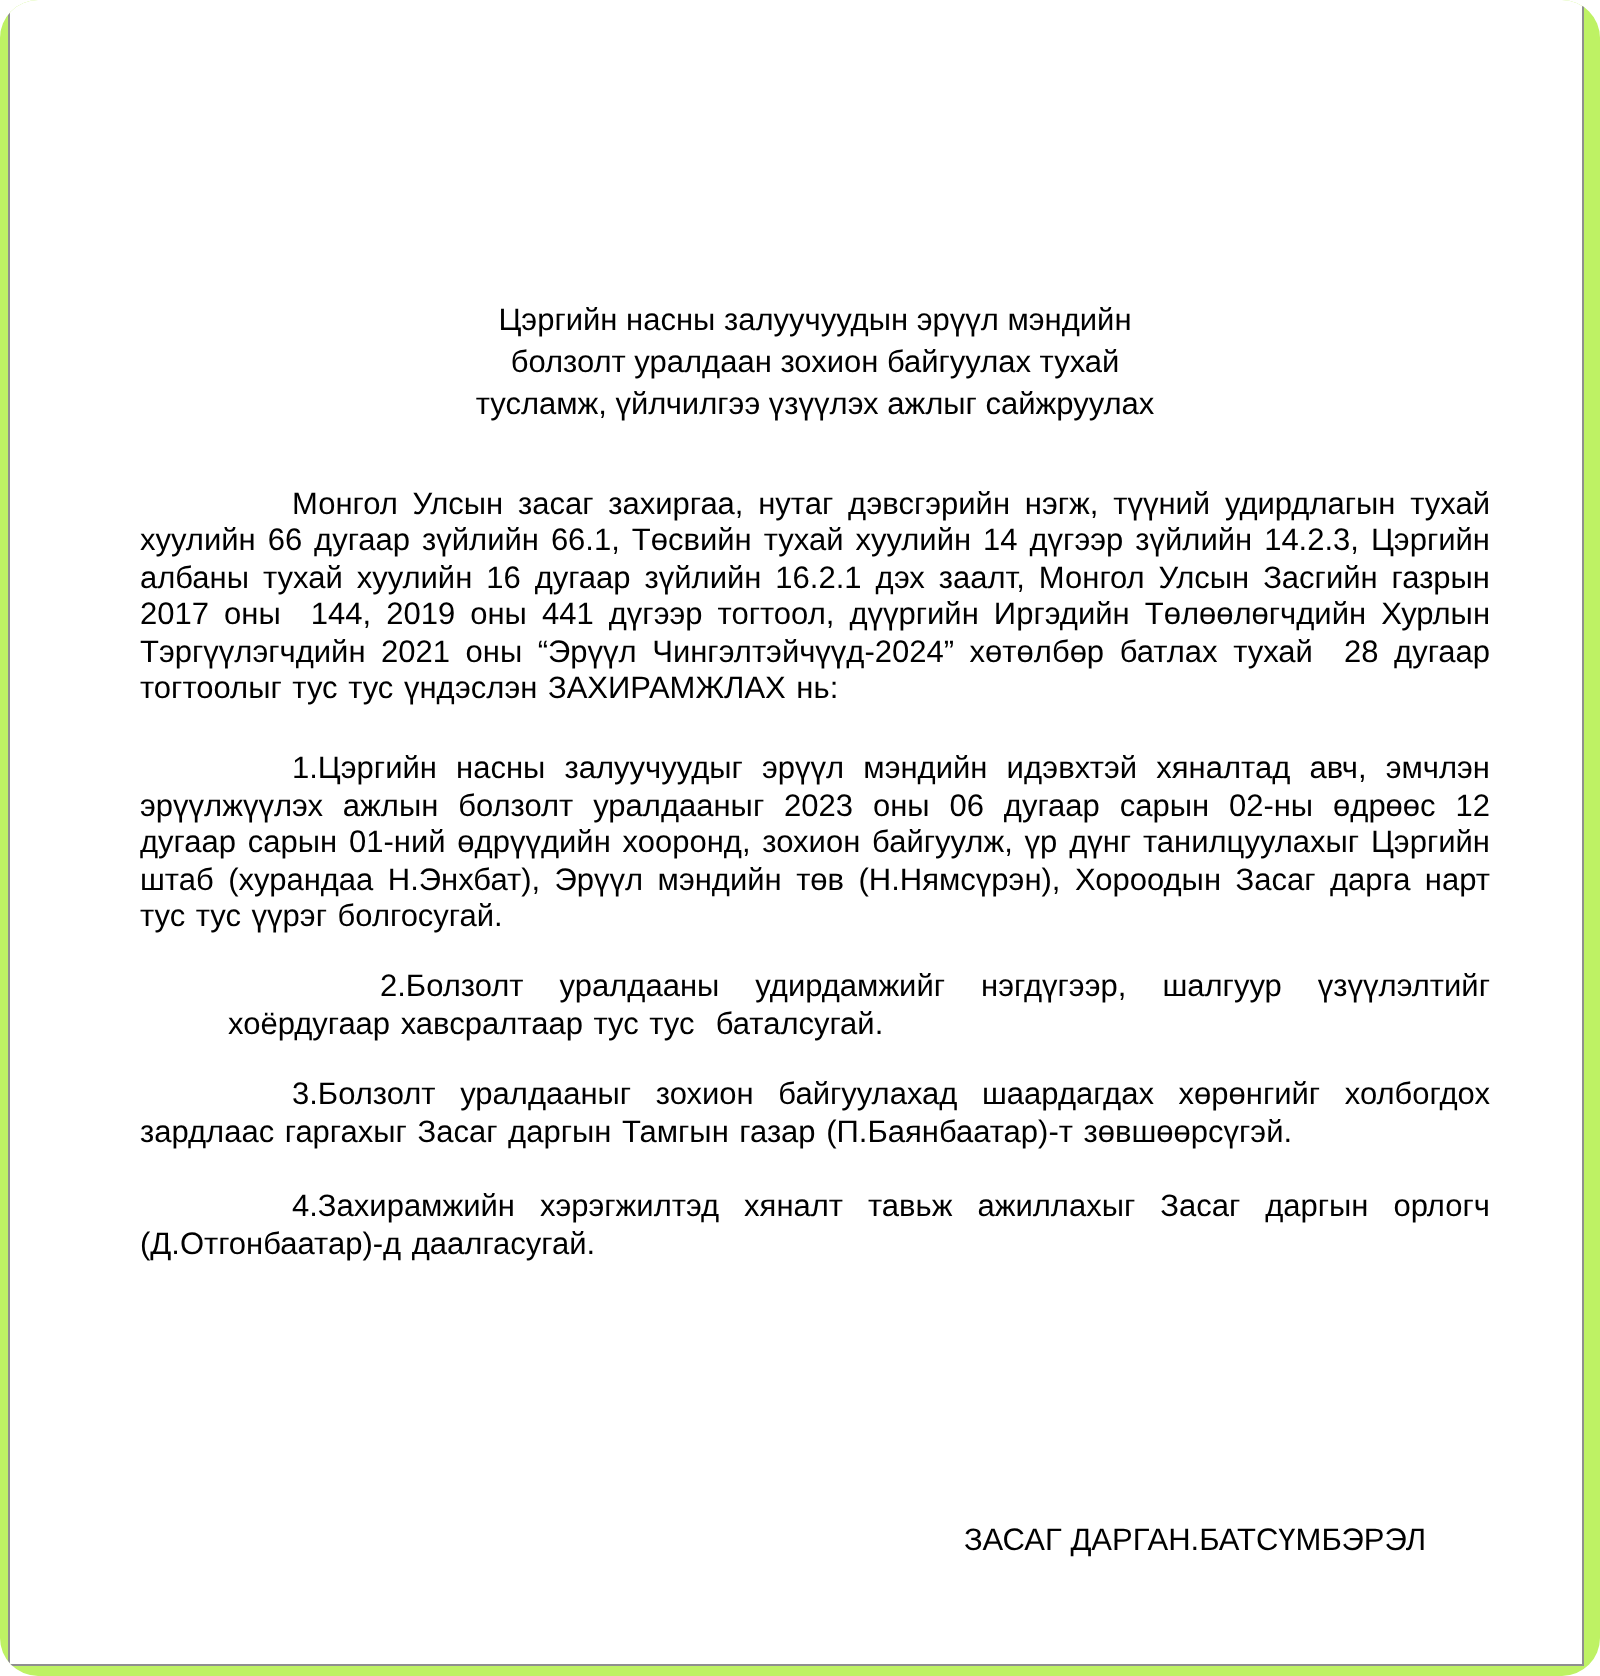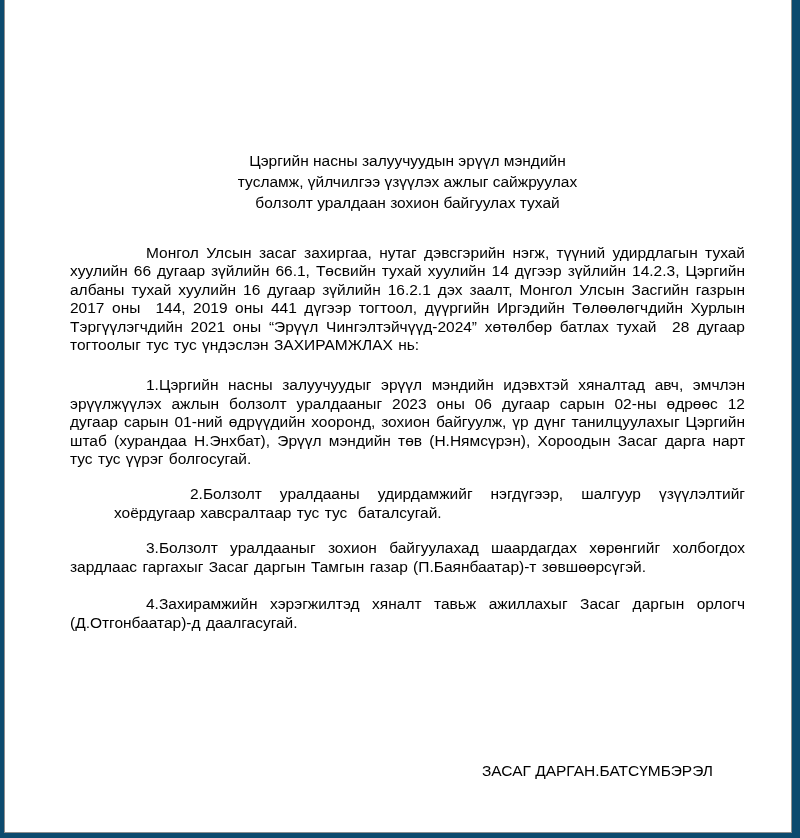--- a/index.html
+++ b/index.html
@@ -3,23 +3,24 @@
 <meta charset="utf-8">
 <style>
   html, body {
     margin: 0;
     padding: 0;
   }
   .app {
     position: relative;
     width: 800px;
     height: 838px;
-    background: #0c4a6e;
+    background: #bef264;
     overflow: hidden;
     font-family: "Liberation Sans", "DejaVu Sans", sans-serif;
+    border-radius: 19px;
   }
   .page {
     position: absolute;
     left: 4px;
     top: 0;
     width: 788px;
     height: 833px;
     box-sizing: border-box;
     background: #ffffff;
     border-left: 1px solid #8f8f8f;
@@ -56,22 +57,22 @@
   }
 </style>
 </head>
 <body>
 
 <div class="app">
   <div class="page">
 
     <div class="doc-title">
       <div>Цэргийн насны залуучуудын эрүүл мэндийн</div>
+      <div>болзолт уралдаан зохион байгуулах тухай</div>
       <div>тусламж, үйлчилгээ үзүүлэх ажлыг сайжруулах</div>
-      <div>болзолт уралдаан зохион байгуулах тухай</div>
     </div>
 
     <p class="para para--preamble">Монгол Улсын засаг захиргаа, нутаг дэвсгэрийн нэгж, түүний удирдлагын тухай хуулийн 66 дугаар зүйлийн 66.1, Төсвийн тухай хуулийн 14 дүгээр зүйлийн 14.2.3, Цэргийн албаны тухай хуулийн 16 дугаар зүйлийн 16.2.1 дэх заалт, Монгол Улсын Засгийн газрын 2017 оны &nbsp;144, 2019 оны 441 дүгээр тогтоол, дүүргийн Иргэдийн Төлөөлөгчдийн Хурлын Тэргүүлэгчдийн 2021 оны “Эрүүл Чингэлтэйчүүд-2024” хөтөлбөр батлах тухай &nbsp;28 дугаар тогтоолыг тус тус үндэслэн ЗАХИРАМЖЛАХ нь:</p>
 
     <p class="para para--c1">1.Цэргийн насны залуучуудыг эрүүл мэндийн идэвхтэй хяналтад авч, эмчлэн эрүүлжүүлэх ажлын болзолт уралдааныг 2023 оны 06 дугаар сарын 02-ны өдрөөс 12 дугаар сарын 01-ний өдрүүдийн хооронд, зохион байгуулж, үр дүнг танилцуулахыг Цэргийн штаб (хурандаа Н.Энхбат), Эрүүл мэндийн төв (Н.Нямсүрэн), Хороодын Засаг дарга нарт тус тус үүрэг болгосугай.</p>
     <p class="para para--c2">2.Болзолт уралдааны удирдамжийг нэгдүгээр, шалгуур үзүүлэлтийг хоёрдугаар хавсралтаар тус тус &nbsp;баталсугай.</p>
     <p class="para para--c3">3.Болзолт уралдааныг зохион байгуулахад шаардагдах хөрөнгийг холбогдох зардлаас гаргахыг Засаг даргын Тамгын газар (П.Баянбаатар)-т зөвшөөрсүгэй.</p>
     <p class="para para--c4">4.Захирамжийн хэрэгжилтэд хяналт тавьж ажиллахыг Засаг даргын орлогч (Д.Отгонбаатар)-д даалгасугай.</p>
 
     <div class="signature">

